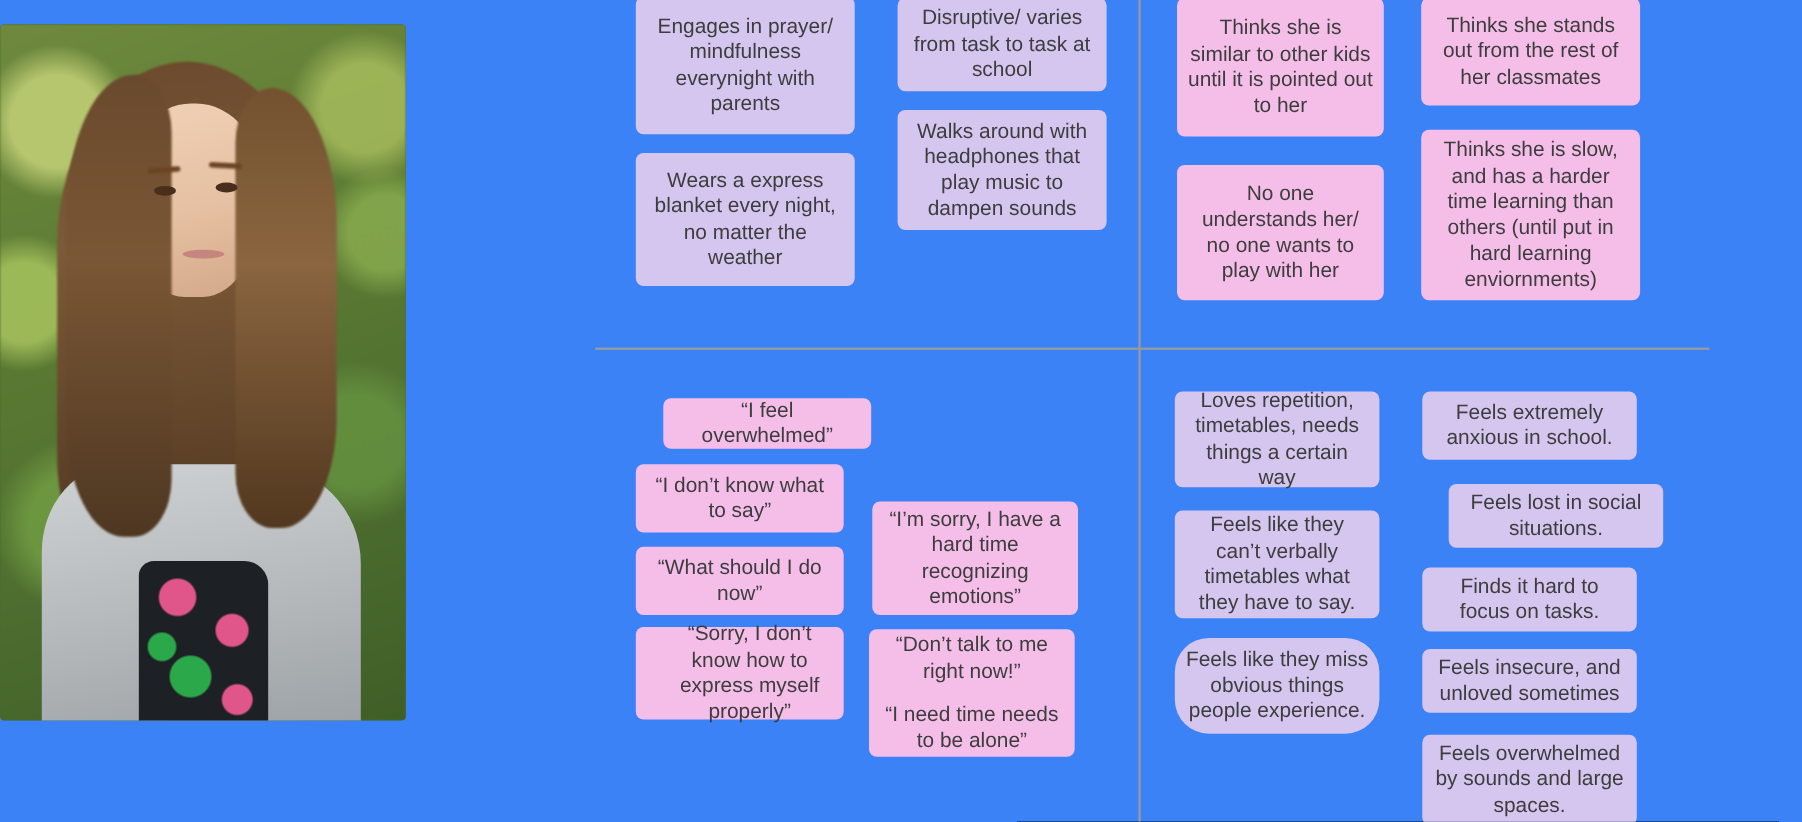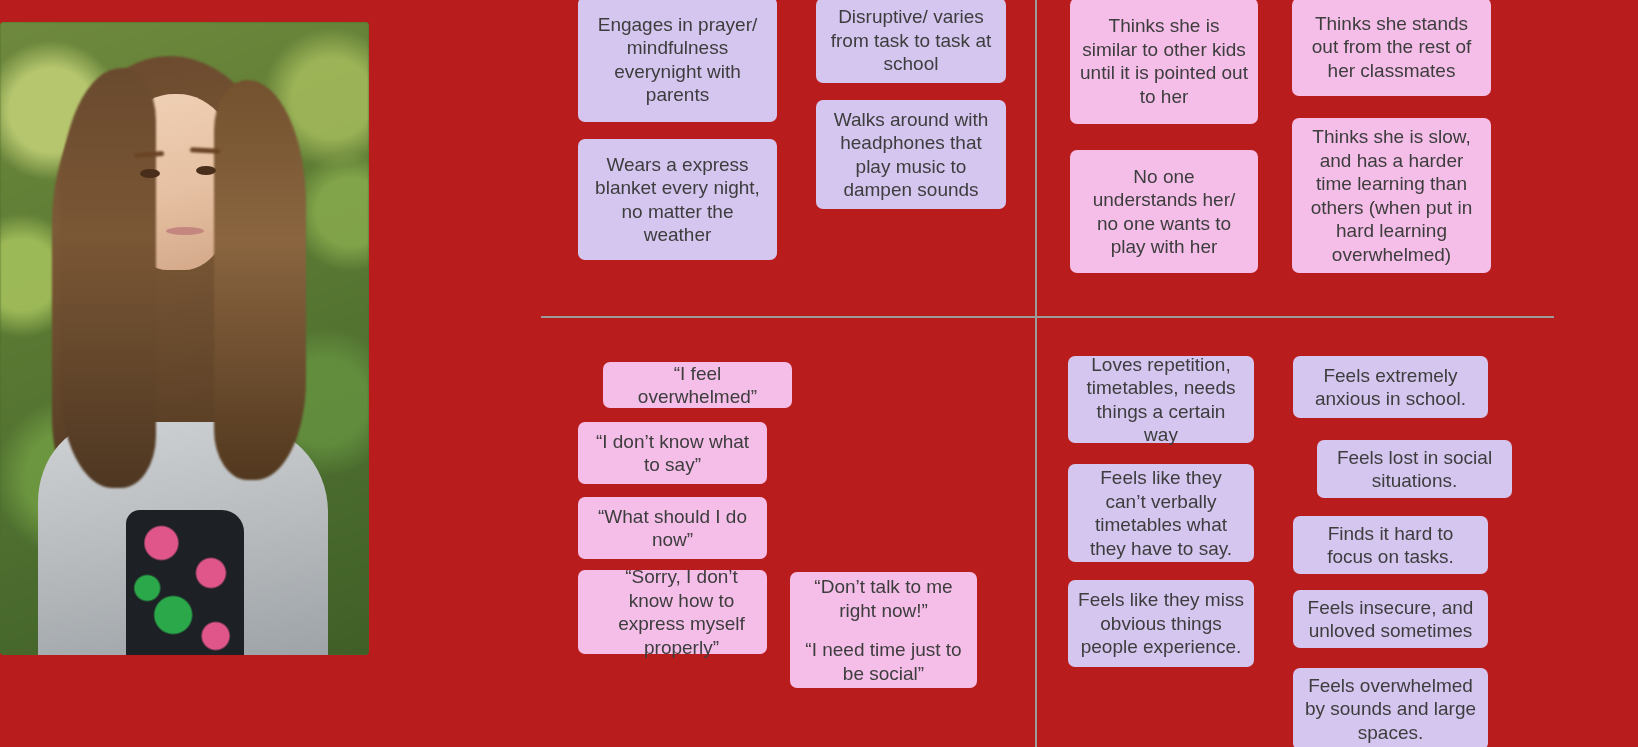--- a/index.html
+++ b/index.html
@@ -13,21 +13,21 @@
     overflow: hidden;
     font-family: "Liberation Sans", sans-serif;
     position: relative;
   }
 
   #canvas {
     position: absolute;
     inset: 0;
     width: 1638px;
     height: 747px;
-    background: #b91c1c;
+    background: #3b82f6;
   }
 
   
   .photo-frame {
     position: absolute;
     left: 0px;
     top: 22px;
     width: 369px;
     height: 633px;
     border-radius: 4px;
@@ -198,42 +198,43 @@
   <div class="card purple" style="left:816px;top:-2px;width:190px;height:85px;">Disruptive/ varies from task to task at school</div>
 
   <div class="card purple" style="left:816px;top:100px;width:190px;height:109px;">Walks around with headphones that play music to dampen sounds</div>
 
   <div class="card pink" style="left:1070px;top:-2px;width:188px;height:126px;">Thinks she is similar to other kids until it is pointed out to her</div>
 
   <div class="card pink" style="left:1070px;top:150px;width:188px;height:123px;">No one understands her/ no one wants to play with her</div>
 
   <div class="card pink" style="left:1292px;top:-2px;width:199px;height:98px;">Thinks she stands out from the rest of her classmates</div>
 
-  <div class="card pink" style="left:1292px;top:118px;width:199px;height:155px;">Thinks she is slow, and has a harder time learning than others (when put in hard learning overwhelmed)</div>
+  <div class="card pink" style="left:1292px;top:118px;width:199px;height:155px;">Thinks she is slow, and has a harder time learning than others (until put in hard learning enviornments)</div>
 
   <div class="card pink" style="left:603px;top:362px;width:189px;height:46px;">“I feel overwhelmed”</div>
 
   <div class="card pink" style="left:578px;top:497px;width:189px;height:62px;">“What should I do now”</div>
 
   <div class="card pink" style="left:578px;top:422px;width:189px;height:62px;">“I don’t know what to say”</div>
 
   <div class="card pink" style="left:578px;top:570px;width:189px;height:84px;padding-left:28px;">“Sorry, I don’t know how to express myself properly”</div>
 
 
+  <div class="card pink" style="left:793px;top:456px;width:187px;height:103px;">“I’m sorry, I have a hard time recognizing emotions”</div>
 
   <div class="card pink" style="left:790px;top:572px;width:187px;height:116px;">
     <span>“Don’t talk to me right now!”</span>
-    <span class="line2">“I need time just to be social”</span>
+    <span class="line2">“I need time needs to be alone”</span>
   </div>
 
   <div class="card purple" style="left:1068px;top:356px;width:186px;height:87px;">Loves repetition, timetables, needs things a certain way</div>
 
   <div class="card purple" style="left:1068px;top:464px;width:186px;height:98px;">Feels like they can’t verbally timetables what they have to say.</div>
 
-  <div class="card purple" style="left:1068px;top:580px;width:186px;height:87px;">Feels like they miss obvious things people experience.</div>
+  <div class="card purple" style="left:1068px;top:580px;width:186px;height:87px;border-radius:31px;">Feels like they miss obvious things people experience.</div>
 
   <div class="card purple" style="left:1293px;top:356px;width:195px;height:62px;">Feels extremely anxious in school.</div>
 
   <div class="card purple" style="left:1293px;top:440px;width:195px;height:58px;margin-left:24px;">Feels lost in social situations.</div>
 
   <div class="card purple" style="left:1293px;top:516px;width:195px;height:58px;">Finds it hard to focus on tasks.</div>
 
   <div class="card purple" style="left:1293px;top:590px;width:195px;height:58px;">Feels insecure, and unloved sometimes</div>
 
   <div class="card purple" style="left:1293px;top:668px;width:195px;height:82px;">Feels overwhelmed by sounds and large spaces.</div>

